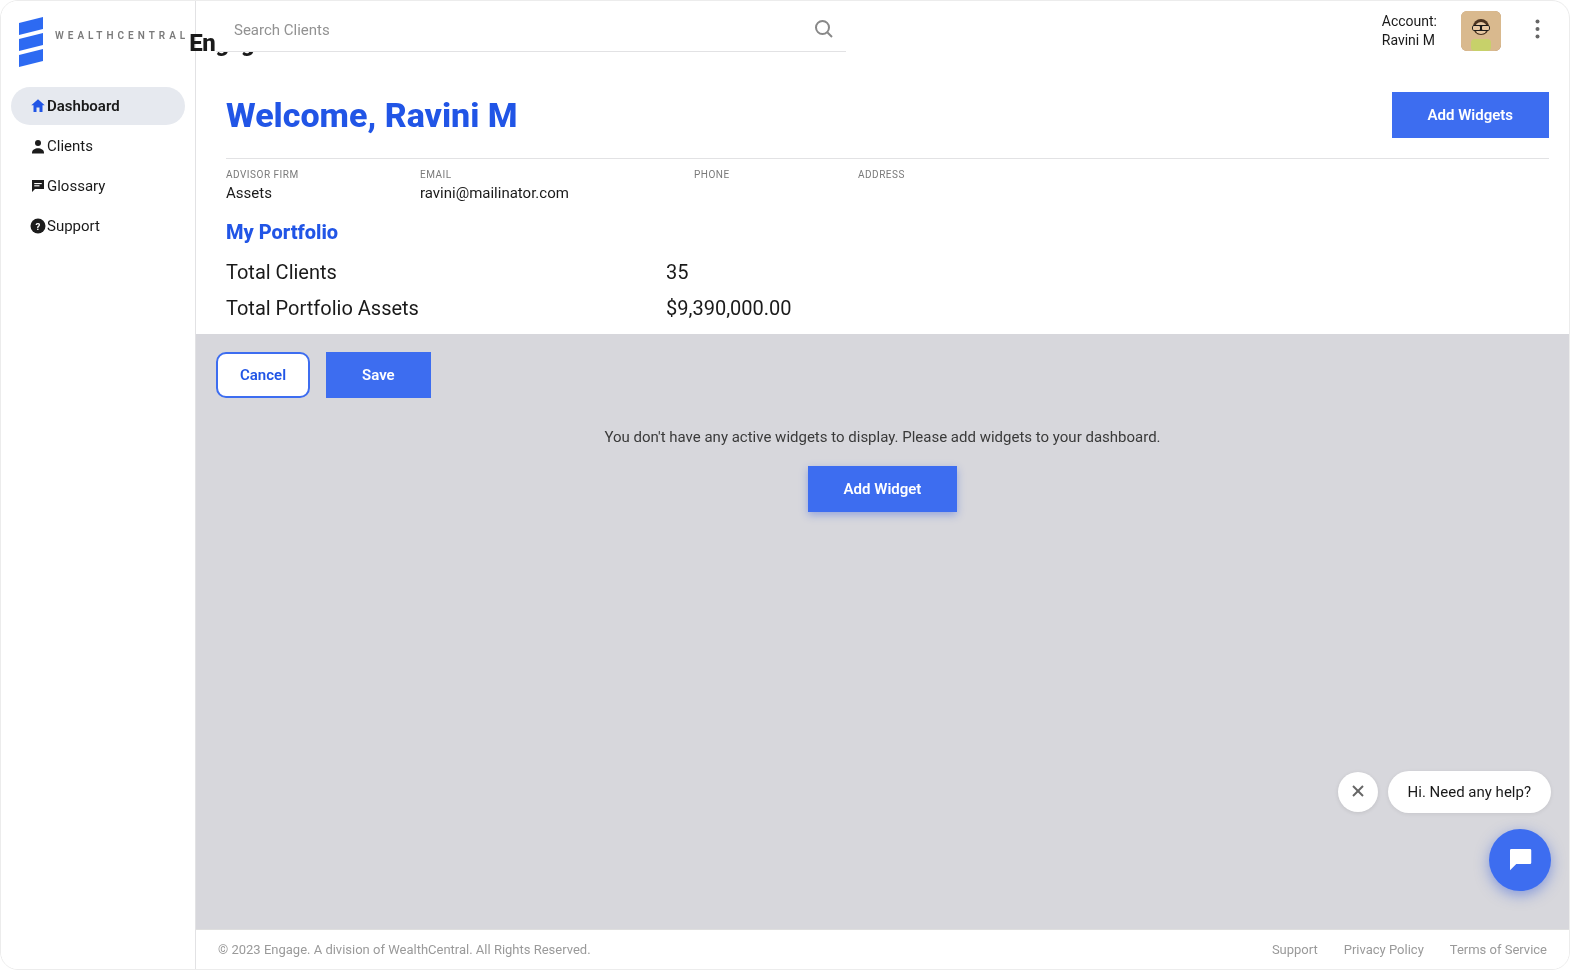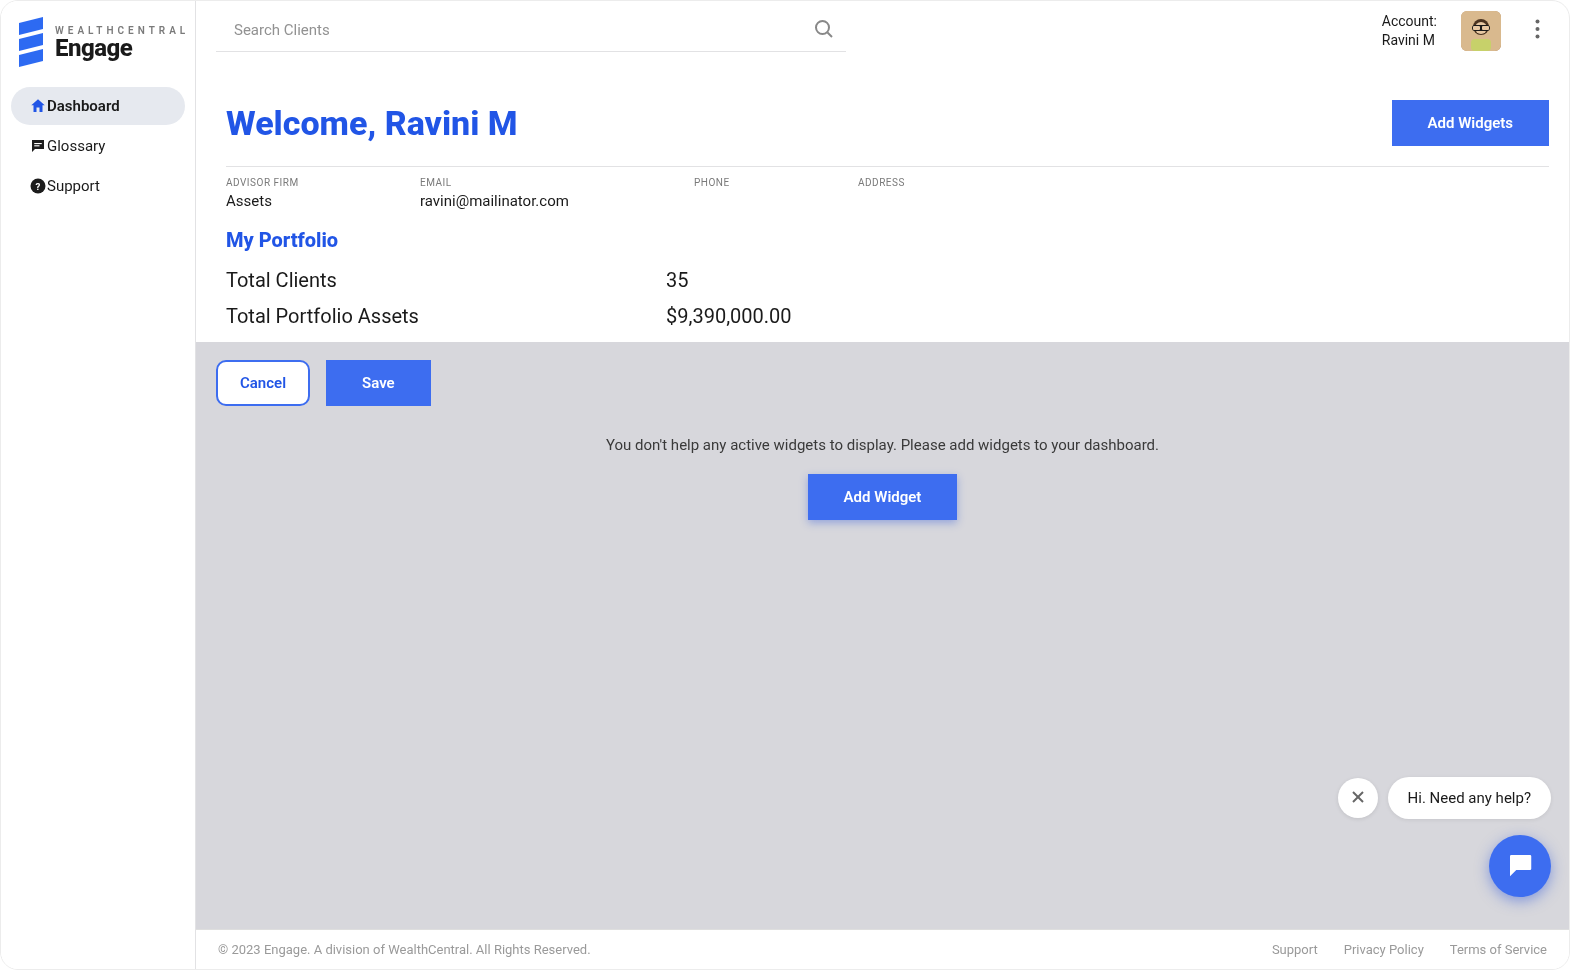--- a/index.html
+++ b/index.html
@@ -18,21 +18,21 @@
   *{box-sizing:border-box;margin:0;padding:0;font-family:-apple-system,BlinkMacSystemFont,"Segoe UI",Roboto,Arial,sans-serif;}
   body{background:#fff;color:var(--text);width:1570px;height:970px;overflow:hidden;}
 
   
   .frame{width:1570px;height:970px;border-radius:18px;overflow:hidden;position:relative;display:flex;border:1px solid #ececec;}
 
   
   .sidebar{width:var(--sidebar-width);border-right:1px solid var(--border);background:#fff;padding:10px 10px;}
   .logo-wrap{padding:6px 6px 18px 6px;display:flex;align-items:center;gap:10px;}
   .logo-mark svg{display:block;}
-  .logo-text{display:flex;flex-direction:column;line-height:1;}
+  .logo-text{display:flex;flex-direction:row;line-height:1;}
   .logo-small{font-size:10px;letter-spacing:4px;color:var(--muted);font-weight:600;}
   .logo-big{font-size:24px;font-weight:800;color:var(--text);letter-spacing:-0.5px;}
   .nav{display:flex;flex-direction:column;gap:2px;}
   .nav-item{display:flex;align-items:center;padding:10px 18px;border-radius:22px;color:var(--text);font-size:15px;cursor:pointer;}
   .nav-item.active{background:var(--nav-active-bg);font-weight:600;}
   .nav-item .icon{width:18px;color:#1c1c1c;display:flex;justify-content:center;}
   .nav-item.active .icon{color:var(--primary);}
 
   
   .main-col{flex:1;display:flex;flex-direction:column;min-width:0;}
@@ -41,21 +41,21 @@
   .search-input{width:100%;border:none;border-bottom:1px solid var(--border);padding:12px 42px 12px 18px;font-size:15px;outline:none;}
   .search-input::placeholder{color:#929292;}
   .search-icon{position:absolute;right:10px;top:8px;color:#888;}
   .top-right{margin-left:auto;display:flex;align-items:center;gap:24px;}
   .account-label{text-align:left;font-size:14px;line-height:1.3;}
   .avatar{width:40px;height:40px;border-radius:6px;background:linear-gradient(135deg,#caa87c,#ab7c54);display:flex;align-items:center;justify-content:center;color:#4a2f18;font-weight:700;overflow:hidden;}
   .kebab-btn{width:24px;height:32px;display:flex;align-items:center;justify-content:center;color:#666;cursor:pointer;background:none;border:none;}
 
   
   .content-head{padding:20px 20px 0 30px;}
-  .welcome-row{display:flex;align-items:center;justify-content:space-between;margin-top:28px;}
+  .welcome-row{display:flex;align-items:center;justify-content:space-between;margin-top:20px;}
   .welcome-title{font-size:34px;font-weight:800;color:var(--primary);}
   .btn-primary{background:var(--primary-light);color:#fff;border:none;border-radius:0;padding:14px 36px;font-size:15px;font-weight:600;cursor:pointer;}
   .btn-secondary{background:#fff;color:var(--primary);border:2px solid var(--primary-light);border-radius:10px;padding:12px 22px;font-size:15px;font-weight:600;cursor:pointer;}
 
   .divider{height:1px;background:var(--border);margin:20px 0 10px 0;}
 
   .info-row{display:flex;gap:4px;margin-bottom:18px;}
   .info-block{margin-right:80px;min-width:110px;}
   .info-label{font-size:10px;letter-spacing:0.5px;color:var(--muted);margin-bottom:4px;text-transform:uppercase;}
   .info-value{font-size:15px;color:var(--text);}
@@ -70,21 +70,21 @@
   .wa-actions{display:flex;justify-content:flex-start;gap:16px;}
   .wa-empty{margin-top:30px;text-align:center;}
   .wa-text{font-size:15px;color:#3a3a3a;margin-bottom:20px;}
 
   
   .footer{height:40px;border-top:1px solid var(--footer-border);background:#fff;display:flex;align-items:center;padding:0 22px;font-size:13px;color:var(--footer-text);}
   .footer-links{margin-left:auto;display:flex;gap:26px;}
   .footer-links a{color:var(--footer-text);text-decoration:none;cursor:pointer;}
 
   
-  .help-cluster{position:absolute;right:18px;bottom:72px;display:flex;flex-direction:column;align-items:flex-end;gap:16px;}
+  .help-cluster{position:absolute;right:18px;bottom:78px;display:flex;flex-direction:column;align-items:flex-end;gap:16px;}
   .help-bubble-row{display:flex;align-items:center;gap:10px;}
   .close-pill{background:#fff;border-radius:50%;width:40px;height:40px;display:flex;align-items:center;justify-content:center;color:#666;cursor:pointer;box-shadow:0 1px 4px rgba(0,0,0,0.1);border:none;}
   .help-pill{background:#fff;border-radius:22px;padding:12px 20px;font-size:15px;box-shadow:0 1px 4px rgba(0,0,0,0.08);}
   .chat-fab{width:62px;height:62px;border-radius:50%;background:var(--primary-light);display:flex;align-items:center;justify-content:center;color:#fff;cursor:pointer;box-shadow:0 4px 14px rgba(50,90,220,0.5);border:none;}
   
 </style>
 </head>
 <body>
 
 <div class="frame">
@@ -109,20 +109,29 @@
         <span class="icon">
           <svg width="18" height="18" viewBox="0 0 24 24" fill="currentColor">
               <path d="M12 3l9 8h-3v9h-4v-6H10v6H6v-9H3z"></path>
             </svg>
         </span>
         <span>Dashboard</span>
       </div>
       <div class="nav-item">
         <span class="icon">
           <svg width="18" height="18" viewBox="0 0 24 24" fill="currentColor">
+              <circle cx="12" cy="8" r="4"></circle>
+              <path d="M4 21c0-4 4-6 8-6s8 2 8 6v1H4z"></path>
+            </svg>
+        </span>
+        <span>Clients</span>
+      </div>
+      <div class="nav-item">
+        <span class="icon">
+          <svg width="18" height="18" viewBox="0 0 24 24" fill="currentColor">
               <path d="M4 4h16v12H8l-4 4z"></path>
               <rect x="7" y="8" width="10" height="1.5" fill="#fff"></rect>
               <rect x="7" y="11" width="7" height="1.5" fill="#fff"></rect>
             </svg>
         </span>
         <span>Glossary</span>
       </div>
       <div class="nav-item">
         <span class="icon">
           <svg width="18" height="18" viewBox="0 0 24 24" fill="currentColor">
@@ -211,21 +220,21 @@
         <div class="v">$9,390,000.00</div>
       </div>
     </div>
 
     <div class="widget-area">
       <div class="wa-actions">
         <button class="btn-secondary">Cancel</button>
         <button class="btn-primary">Save</button>
       </div>
       <div class="wa-empty">
-        <div class="wa-text">You don't help any active widgets to display. Please add widgets to your dashboard.</div>
+        <div class="wa-text">You don't have any active widgets to display. Please add widgets to your dashboard.</div>
         <button class="btn-primary" style="box-shadow:0 3px 8px rgba(50,90,220,0.4);">Add Widget</button>
       </div>
     </div>
 
     <footer class="footer">
       <span>© 2023 Engage. A division of WealthCentral. All Rights Reserved.</span>
       <div class="footer-links">
         <a>Support</a>
         <a>Privacy Policy</a>
         <a>Terms of Service</a>

